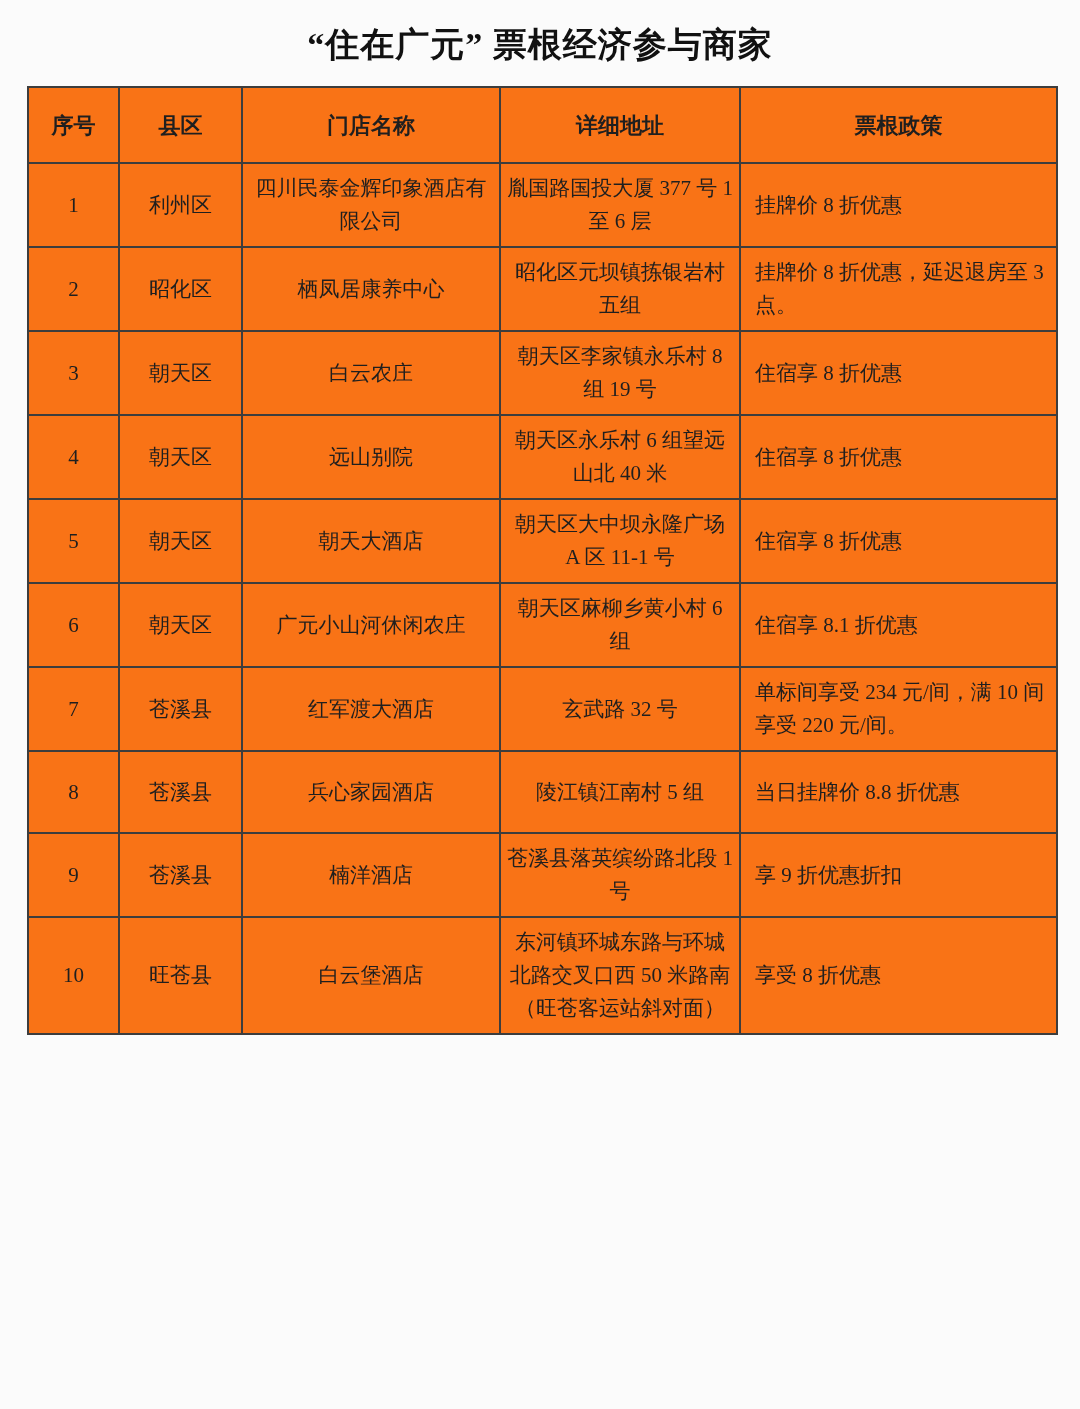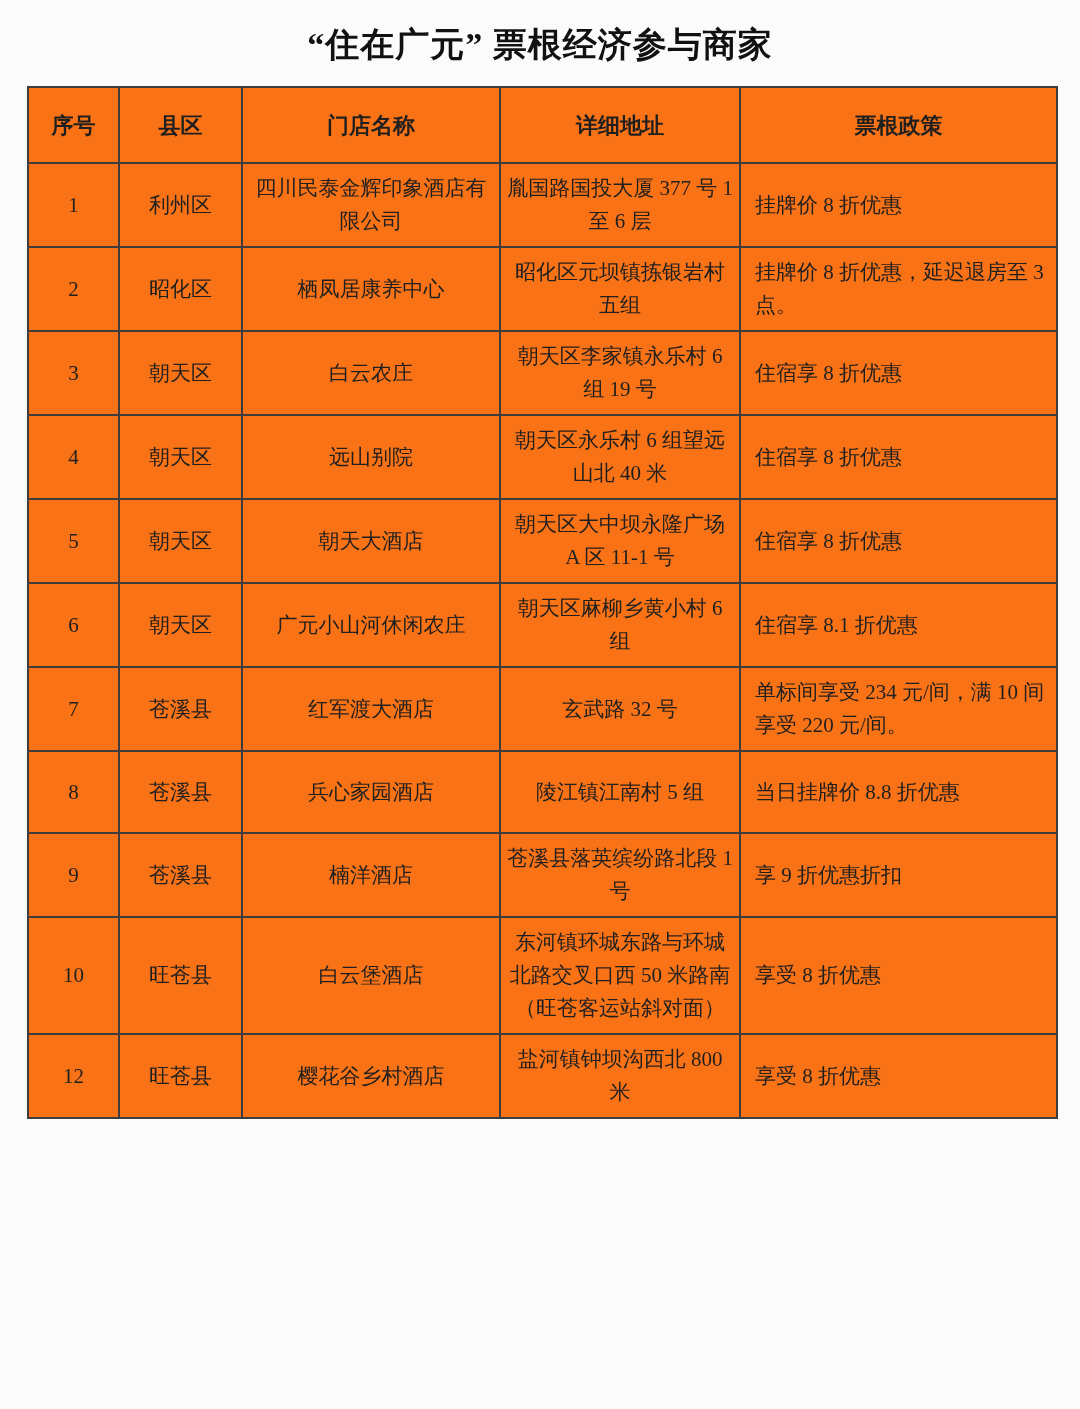--- a/index.html
+++ b/index.html
@@ -100,21 +100,21 @@
       <td class="cell-district">昭化区</td>
       <td class="cell-name">栖凤居康养中心</td>
       <td class="cell-address">昭化区元坝镇拣银岩村五组</td>
       <td class="cell-policy">挂牌价 8 折优惠，延迟退房至 3 点。</td>
     </tr>
 
     <tr>
       <td class="cell-no">3</td>
       <td class="cell-district">朝天区</td>
       <td class="cell-name">白云农庄</td>
-      <td class="cell-address">朝天区李家镇永乐村 6 组 19 号</td>
+      <td class="cell-address">朝天区李家镇永乐村 8 组 19 号</td>
       <td class="cell-policy">住宿享 8 折优惠</td>
     </tr>
 
     <tr>
       <td class="cell-no">4</td>
       <td class="cell-district">朝天区</td>
       <td class="cell-name">远山别院</td>
       <td class="cell-address">朝天区永乐村 6 组望远山北 40 米</td>
       <td class="cell-policy">住宿享 8 折优惠</td>
     </tr>
@@ -161,25 +161,18 @@
 
     <tr>
       <td class="cell-no">10</td>
       <td class="cell-district">旺苍县</td>
       <td class="cell-name">白云堡酒店</td>
       <td class="cell-address">东河镇环城东路与环城北路交叉口西 50 米路南（旺苍客运站斜对面）</td>
       <td class="cell-policy">享受 8 折优惠</td>
     </tr>
 
 
-    <tr>
-      <td class="cell-no">12</td>
-      <td class="cell-district">旺苍县</td>
-      <td class="cell-name">樱花谷乡村酒店</td>
-      <td class="cell-address">盐河镇钟坝沟西北 800 米</td>
-      <td class="cell-policy">享受 8 折优惠</td>
-    </tr>
 
 
   </tbody>
   </table>
 
 </div>
 
 </body></html>

